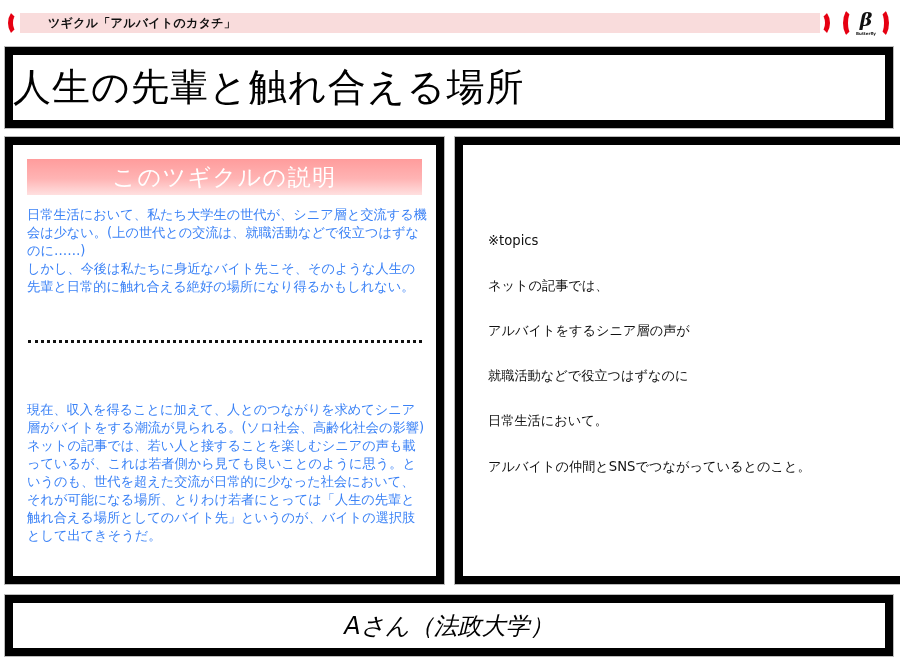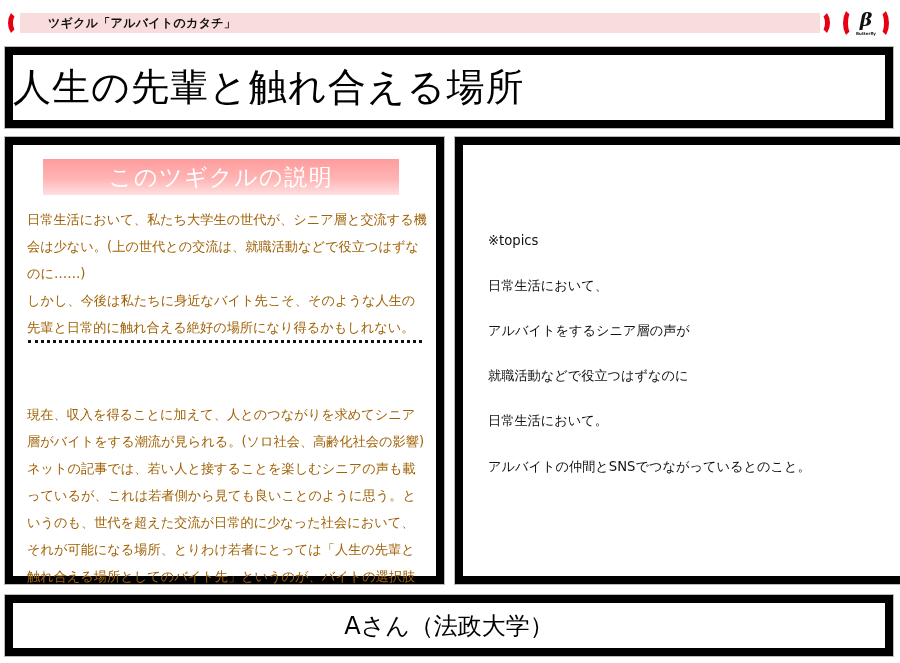--- a/index.html
+++ b/index.html
@@ -19,33 +19,33 @@
   .logo .beta { position: absolute; left: 14px; top: 2px; width: 18px; text-align: center; font-size: 19px; font-weight: bold; font-style: italic; color: #111; line-height: 22px; font-family: "DejaVu Serif", serif; }
   .logo .sub { position: absolute; left: 11px; top: 25px; width: 24px; text-align: center; font-size: 4px; font-weight: bold; color: #111; line-height: 5px; }
 
   .box { position: absolute; border: 8px solid #000; background: #fff; box-shadow: 0 0 0 1px #bbb; }
   .title-box { left: 5px; top: 47px; width: 888px; height: 81px; display: flex; align-items: center; justify-content: flex-start; }
   .title-text { font-size: 38px; color: #000; letter-spacing: 1px; }
 
   .left-panel { left: 5px; top: 137px; width: 439px; height: 447px; }
   .right-panel { left: 455px; top: 137px; width: 482px; height: 447px; }
 
-  .sec-head { position: absolute; left: 14px; width: 356px; height: 36px; background: linear-gradient(to bottom, #ff9c9c 0%, #ffb4b4 55%, #ffe0e0 100%); color: #fff; font-size: 23px; text-align: center; line-height: 36px; letter-spacing: 1.5px; margin-left: 16px; }
+  .sec-head { position: absolute; left: 14px; width: 395px; height: 36px; background: linear-gradient(to bottom, #ff9c9c 0%, #ffb4b4 55%, #ffe0e0 100%); color: #fff; font-size: 23px; text-align: center; line-height: 36px; letter-spacing: 1.5px; }
   .sec-head-1 { top: 14px; }
   .sec-head-2 { top: 210px; }
 
-  .para { position: absolute; left: 14px; width: 400px; font-size: 13.2px; line-height: 27px; color: #a16207; white-space: pre-line; }
+  .para { position: absolute; left: 14px; width: 400px; font-size: 13.2px; line-height: 18px; color: #3b82f6; white-space: pre-line; }
   .para-1 { top: 61px; }
   .para-2 { top: 256px; }
 
   .dotted { position: absolute; left: 15px; top: 195px; width: 394px; height: 0; border-top: 3px dotted #111; }
 
   .topics { position: absolute; left: 25px; top: 62px; font-size: 13.2px; line-height: 22.6px; color: #111; white-space: pre-line; }
 
-  .bottom-box { left: 5px; top: 595px; width: 888px; height: 61px; display: flex; align-items: center; justify-content: center; }
+  .bottom-box { left: 5px; top: 595px; width: 888px; height: 61px; display: flex; align-items: center; justify-content: center; font-style: italic; }
   .bottom-text { font-size: 24px; color: #000; }
 </style>
 </head>
 <body>
 
 <div class="topbar"></div>
 <div class="bracket bracket-left"></div>
 <div class="bracket bracket-right"></div>
 <div class="topbar-label">ツギクル「アルバイトのカタチ」</div>
 
@@ -65,21 +65,21 @@
   <div class="para para-1">日常生活において、私たち大学生の世代が、シニア層と交流する機会は少ない。(上の世代との交流は、就職活動などで役立つはずなのに……)
 しかし、今後は私たちに身近なバイト先こそ、そのような人生の先輩と日常的に触れ合える絶好の場所になり得るかもしれない。</div>
   <div class="dotted"></div>
   <div class="para para-2">現在、収入を得ることに加えて、人とのつながりを求めてシニア層がバイトをする潮流が見られる。(ソロ社会、高齢化社会の影響)
 ネットの記事では、若い人と接することを楽しむシニアの声も載っているが、これは若者側から見ても良いことのように思う。というのも、世代を超えた交流が日常的に少なった社会において、それが可能になる場所、とりわけ若者にとっては「人生の先輩と触れ合える場所としてのバイト先」というのが、バイトの選択肢として出てきそうだ。</div>
 </div>
 
 <div class="box right-panel">
   <div class="topics">
     <div>※topics</div>
-    <div>日常生活において、</div>
+    <div>ネットの記事では、</div>
     <div>アルバイトをするシニア層の声が</div>
     <div>就職活動などで役立つはずなのに</div>
     <div>日常生活において。</div>
     <div>アルバイトの仲間とSNSでつながっているとのこと。</div>
   </div>
 </div>
 
 <div class="box bottom-box">
   <div class="bottom-text">Aさん（法政大学）</div>
 </div>

